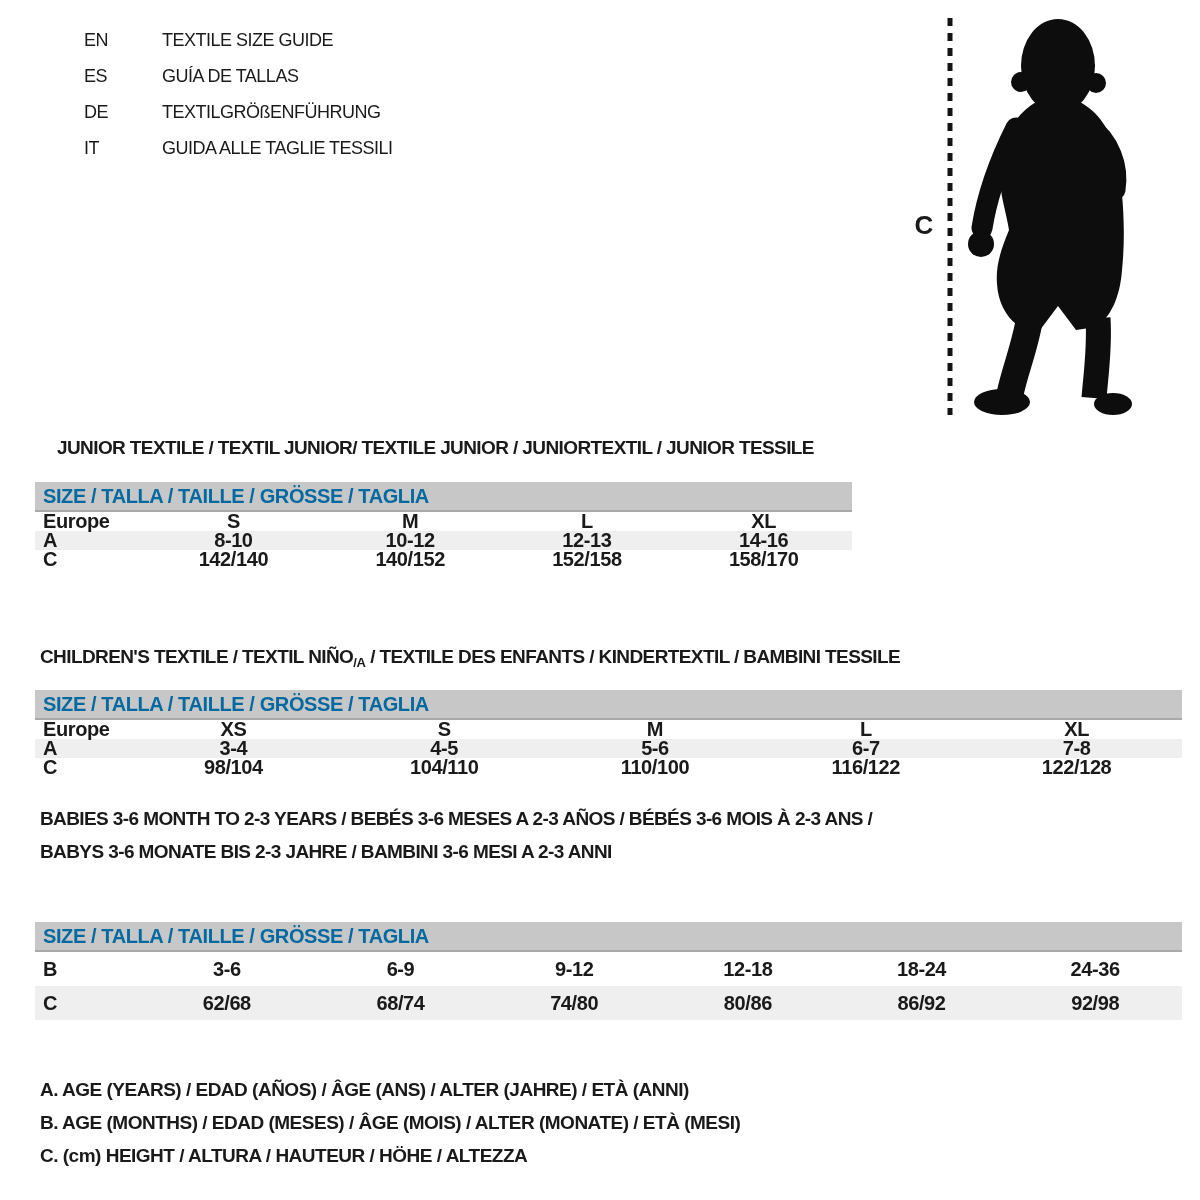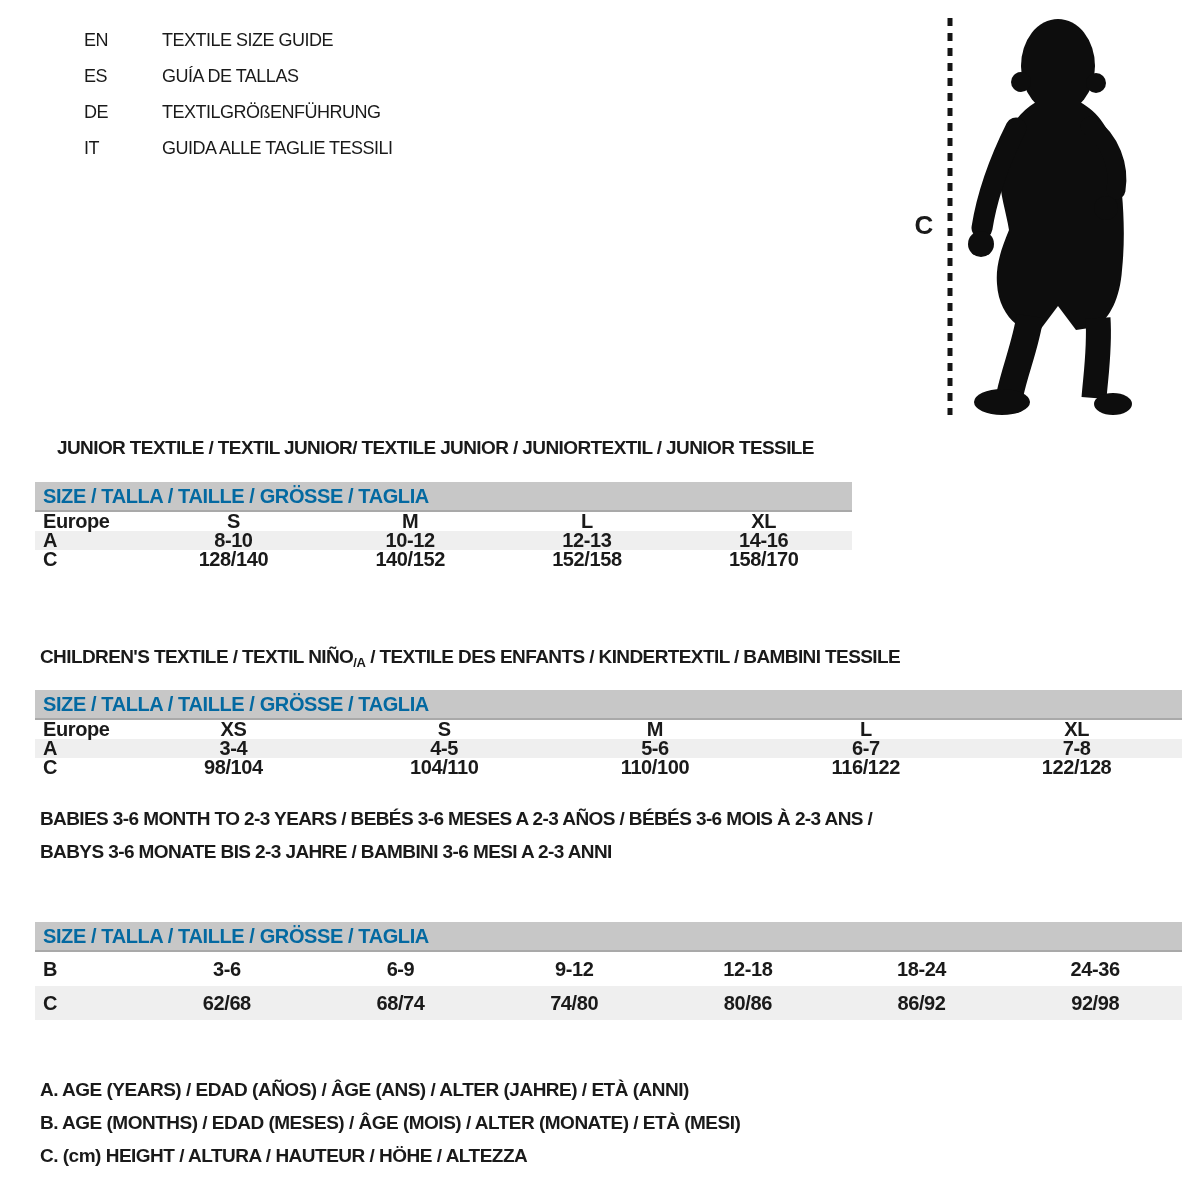--- a/index.html
+++ b/index.html
@@ -105,21 +105,21 @@
   </div>
   <div class="trow shaded">
     <span class="tlabel">A</span>
     <span class="tcell">8-10</span>
     <span class="tcell">10-12</span>
     <span class="tcell">12-13</span>
     <span class="tcell">14-16</span>
   </div>
   <div class="trow">
     <span class="tlabel">C</span>
-    <span class="tcell">128/140</span>
+    <span class="tcell">142/140</span>
     <span class="tcell">140/152</span>
     <span class="tcell">152/158</span>
     <span class="tcell">158/170</span>
   </div>
 </div>
 
 <div class="abs section-title" style="left:40px;top:646px;">
   <span>CHILDREN'S TEXTILE / TEXTIL NIÑO</span><span class="sub">/A</span><span> / TEXTILE DES ENFANTS / KINDERTEXTIL / BAMBINI TESSILE</span>
 </div>
 

